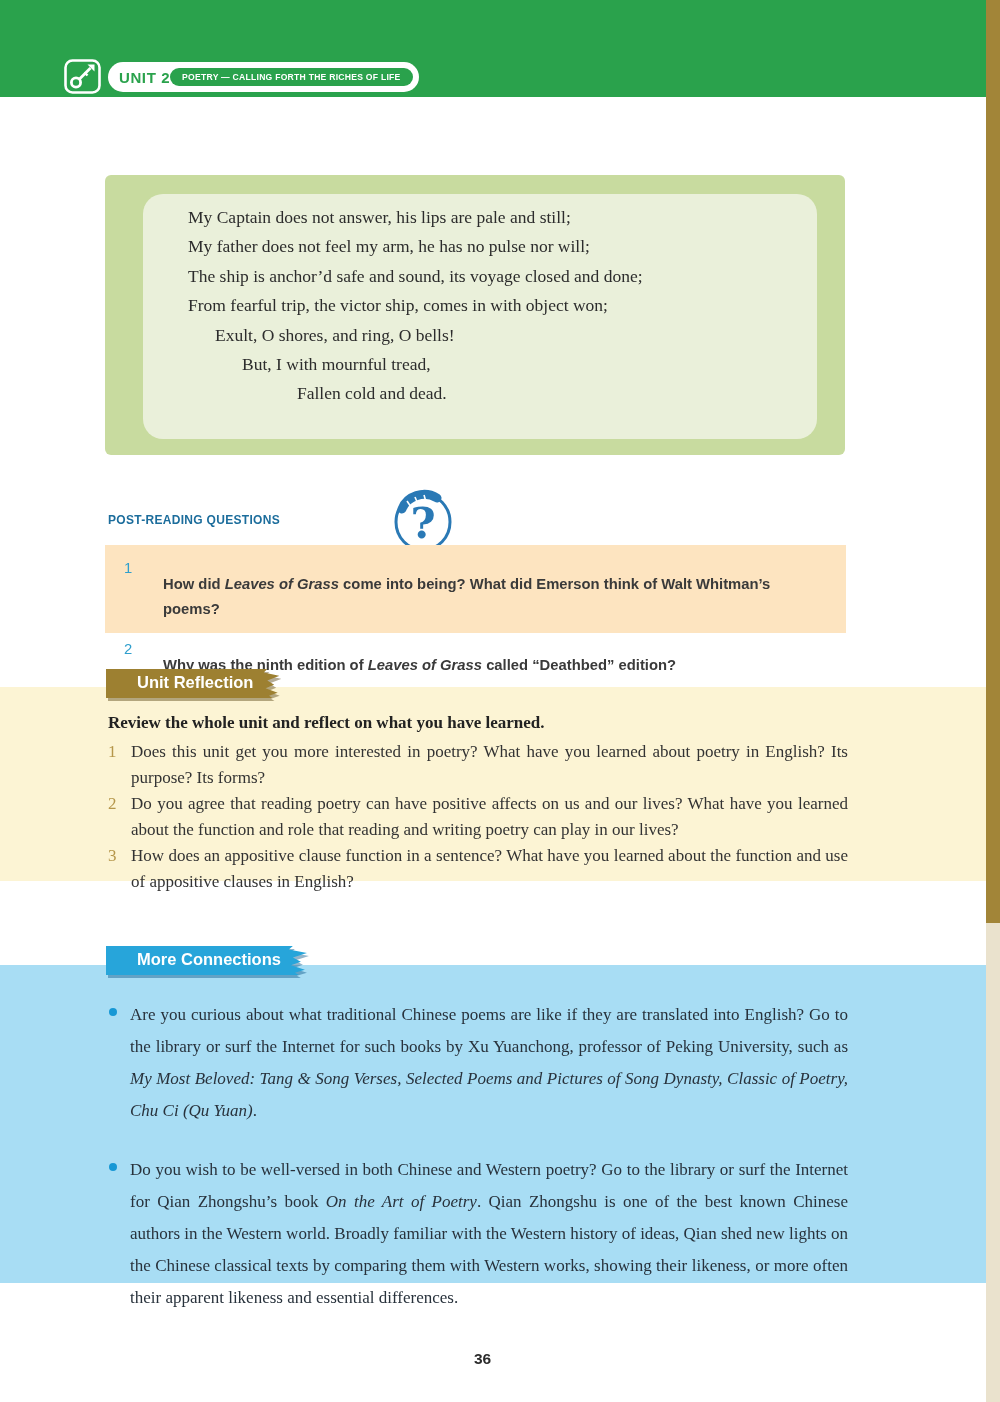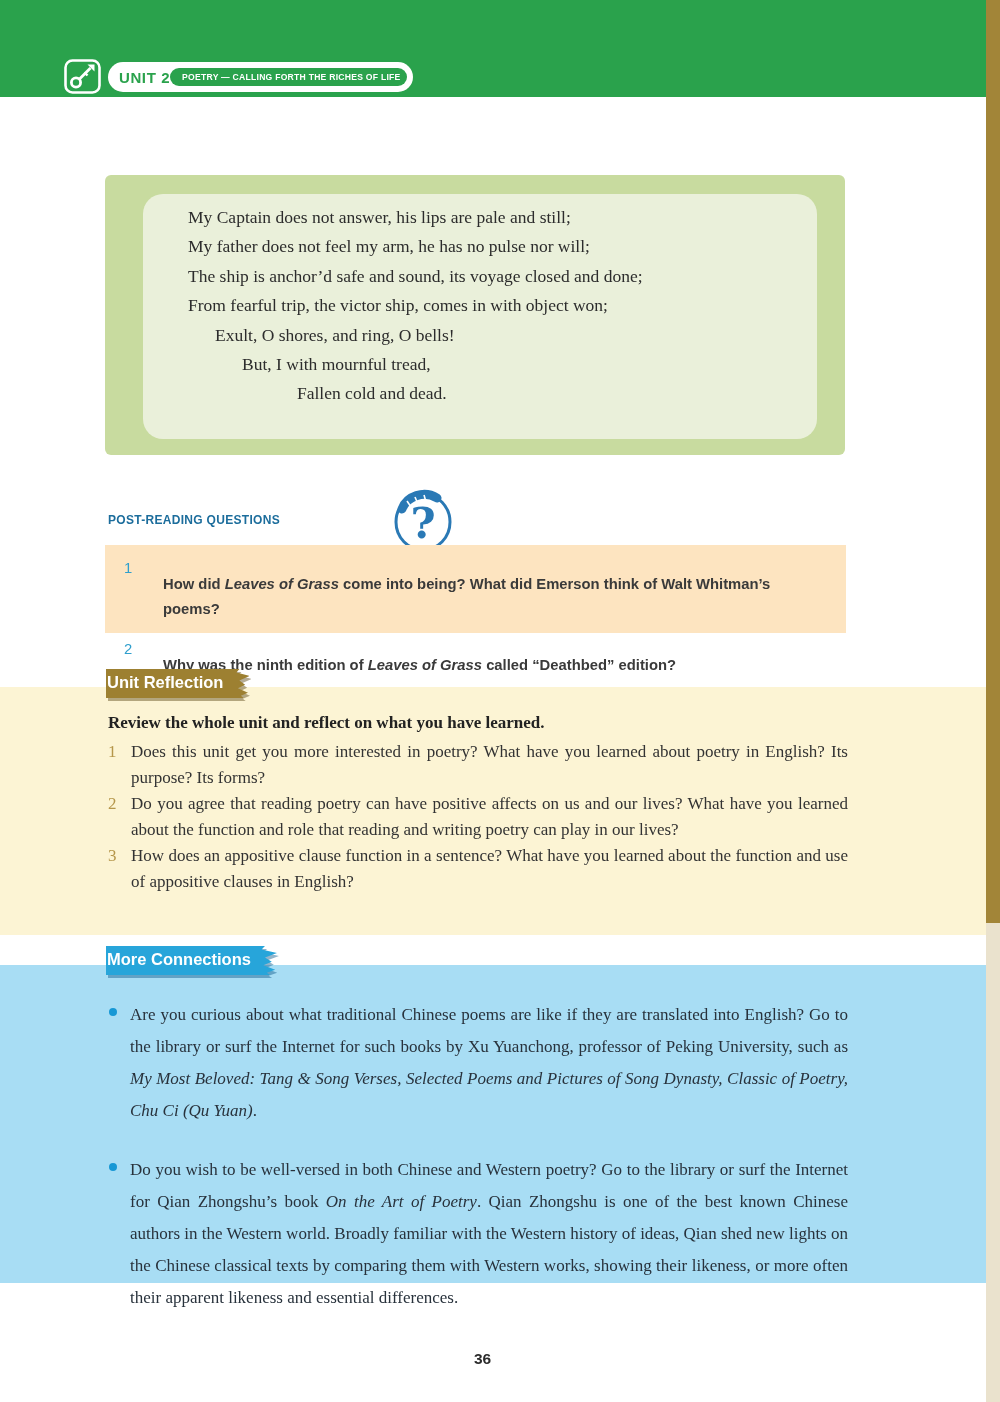--- a/index.html
+++ b/index.html
@@ -7,21 +7,21 @@
         font-family:"Liberation Serif",serif;color:#2c2c2c;}
 
   
   .green-bar{position:absolute;left:0;top:0;width:986px;height:97px;background:#2aa24c;}
   .key-badge{position:absolute;left:64px;top:59px;width:37px;height:35px;}
   .unit-pill{position:absolute;left:108px;top:62px;height:30px;background:#ffffff;
              border-radius:16px;display:flex;align-items:center;padding:0 6px 0 11px;}
   .unit-label{font-family:"Liberation Sans",sans-serif;font-weight:bold;font-size:15px;
               color:#2aa24c;letter-spacing:.6px;}
   .unit-title-badge{background:#2aa24c;color:#ffffff;font-family:"Liberation Sans",sans-serif;
-              font-weight:bold;font-size:8.6px;letter-spacing:.25px;padding:4px 6px 4px 12px;
+              font-weight:bold;font-size:8.6px;letter-spacing:.25px;padding:4px 12px 4px 12px;
               border-radius:11px;white-space:nowrap;}
 
   
   .strip-gold{position:absolute;right:0;top:0;width:14px;height:923px;background:#a28538;}
   .strip-beige{position:absolute;right:0;top:923px;width:14px;height:479px;background:#eae2cd;}
 
   
   .poem-outer{position:absolute;left:105px;top:175px;width:740px;height:280px;
               background:#c8db9f;border-radius:6px;}
   .poem-inner{position:absolute;left:38px;top:19px;width:674px;height:245px;
@@ -41,27 +41,27 @@
   .q-row{display:flex;font-family:"Liberation Sans",sans-serif;font-size:14.8px;
          line-height:24.5px;color:#3a3a3a;}
   .q-num{width:23px;flex:none;color:#2f9fcd;}
   .q-text{margin:16px;font-weight:bold;}
 
   
   .tab-wrap{position:absolute;z-index:3;}
   .tab-wrap.gold{left:106px;top:669px;filter:drop-shadow(2px 3px 0 rgba(92,72,22,.45));}
   .tab-wrap.blue{left:106px;top:946px;filter:drop-shadow(2px 3px 0 rgba(15,90,140,.45));}
   .tab{font-family:"Liberation Sans",sans-serif;font-weight:bold;font-size:16.5px;color:#ffffff;
-       padding:4px 26px 6px 1px;white-space:nowrap;
+       padding:4px 26px 6px 31px;white-space:nowrap;
        clip-path:polygon(0 0,93% 0,91% 12%,100% 24%,93% 40%,97% 54%,92% 66%,99% 82%,94% 92%,96% 100%,0 100%);}
   .tab.gold{background:#9d8031;}
   .tab.blue{background:#27a5da;}
 
   
-  .yellow-band{position:absolute;left:0;top:687px;width:986px;height:248px;background:#fcf4d4;}
+  .yellow-band{position:absolute;left:0;top:687px;width:986px;height:194px;background:#fcf4d4;}
   .ur-intro{position:absolute;left:108px;top:26px;margin:0;font-weight:bold;font-size:17px;color:#222;}
   .ur-list{position:absolute;left:108px;top:52px;width:740px;}
   .ur-item{display:flex;font-size:17px;line-height:26px;color:#333;}
   .ur-num{width:23px;flex:none;color:#b5964a;}
   .ur-text{margin:0;text-align:justify;}
 
   
   .blue-band{position:absolute;left:0;top:965px;width:986px;height:318px;background:#a8ddf4;}
   .mc-list{position:absolute;left:108px;top:34px;width:740px;}
   .mc-bullet{position:relative;padding-left:22px;margin:0 0 27px 0;font-size:17px;

